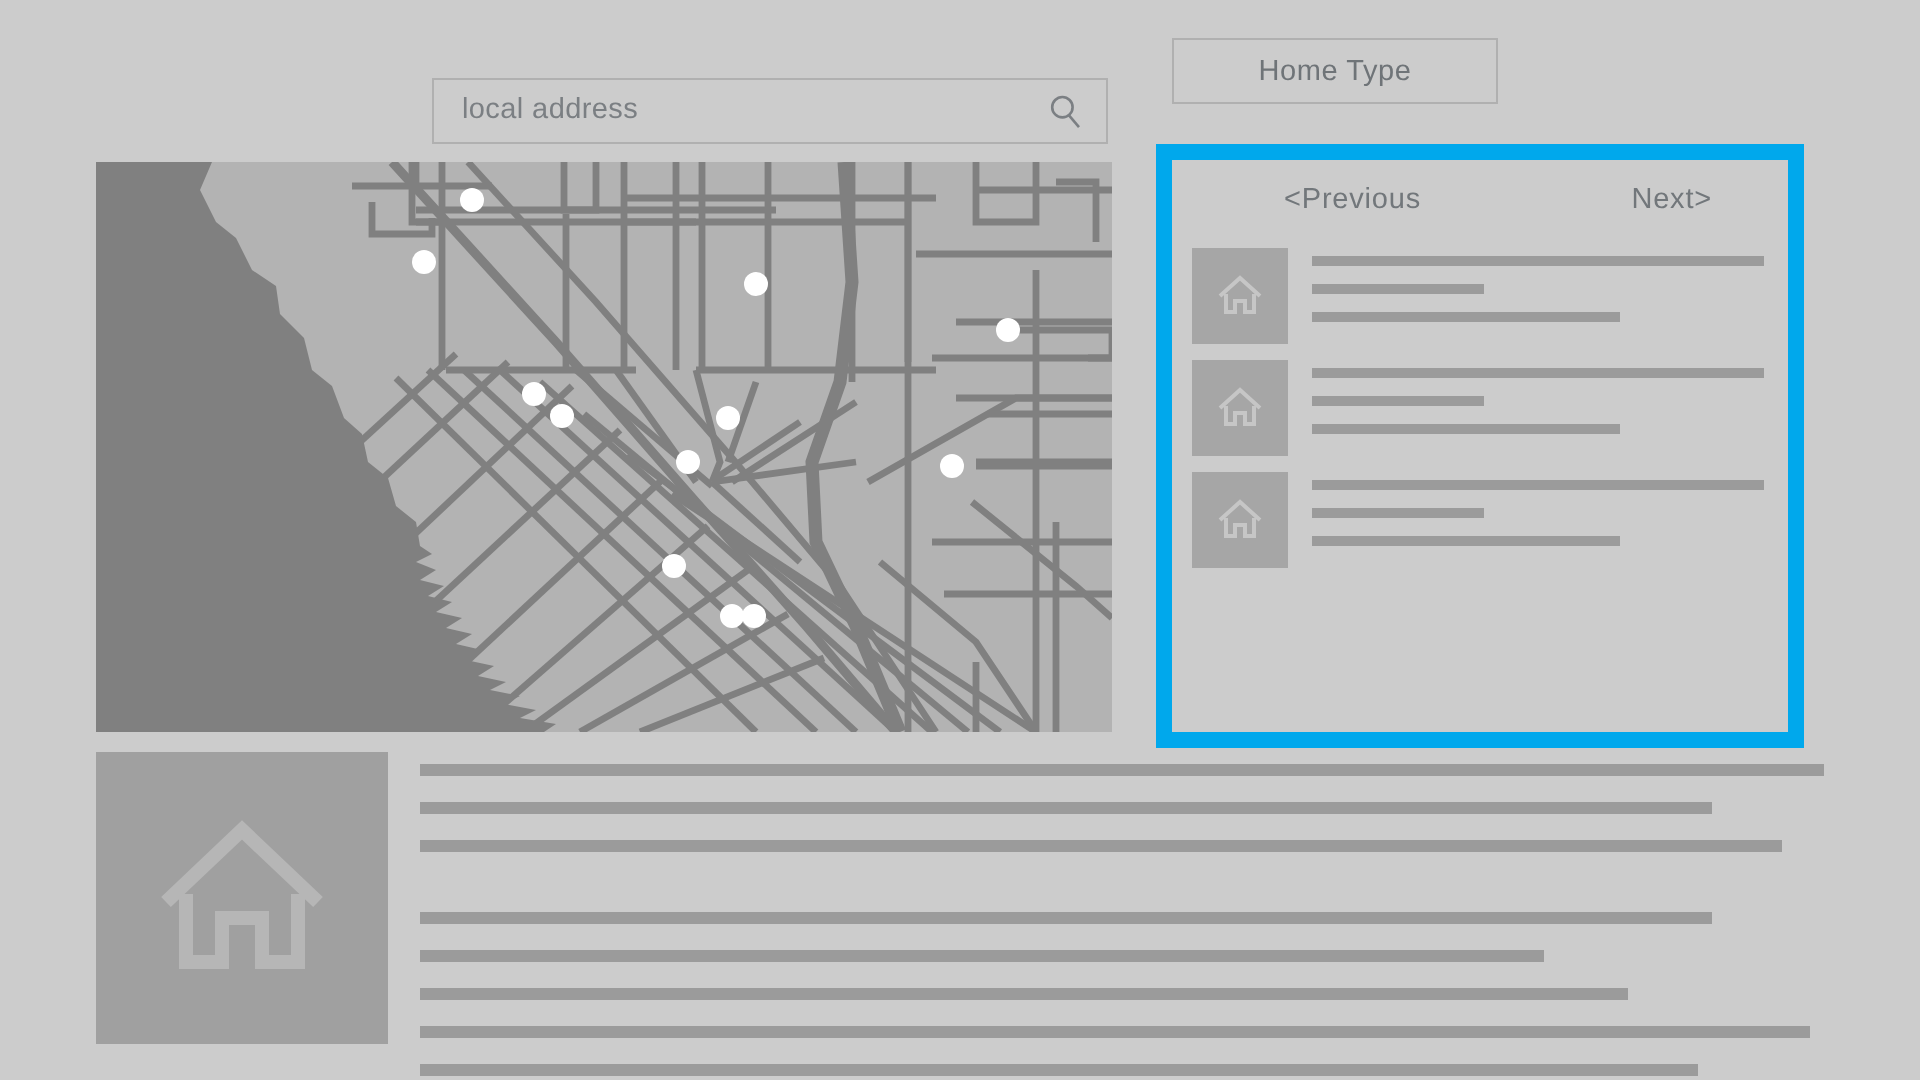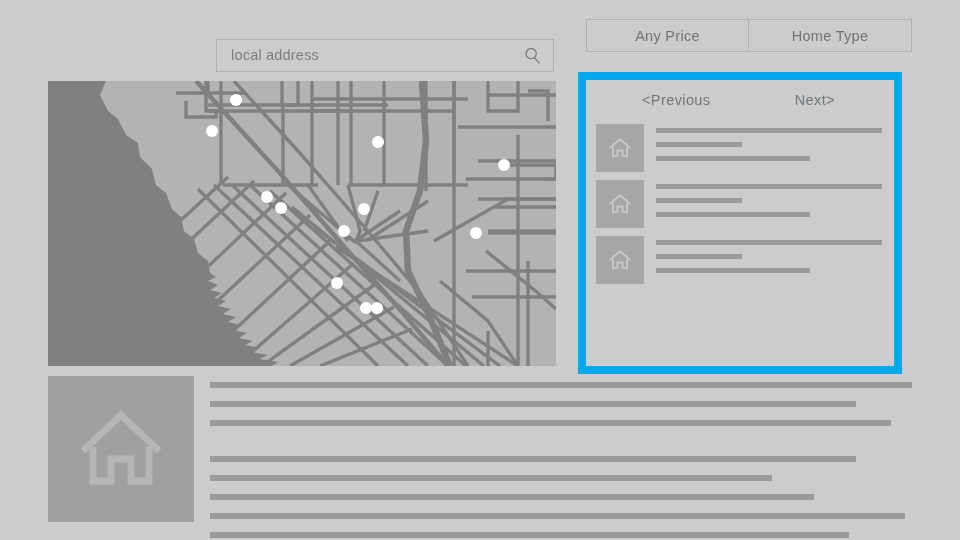--- a/index.html
+++ b/index.html
@@ -110,21 +110,21 @@
   }
   .page-link {
     position: absolute;
     top: 12px;
     font-size: 14.5px;
     color: #72777b;
     letter-spacing: 0.4px;
     white-space: nowrap;
   }
   #prev-link { left: 56px; }
-  #next-link { right: 59px; }
+  #next-link { right: 38px; }
 
   .listing-row {
     display: flex;
     align-items: flex-start;
     height: 50px;
     margin-bottom: 6px;
   }
   .listing-thumb {
     width: 48px; height: 48px;
     background: #a6a6a6;
@@ -187,21 +187,20 @@
     <div id="search-input">local address</div>
     <span id="search-icon">
       <svg width="18" height="18" viewBox="0 0 18 18">
         <circle cx="7.2" cy="6.6" r="5.1" fill="none" stroke="#7b7f83" stroke-width="1.3"></circle>
         <line x1="10.4" y1="10.6" x2="15.5" y2="16.6" stroke="#7b7f83" stroke-width="1.3"></line>
       </svg>
     </span>
   </div>
 
   <div id="filter-group">
-    <div class="filter-btn">Any Price</div>
     <div class="filter-btn">Home Type</div>
   </div>
 </div>
 
 <div id="map-panel">
   <svg id="map-svg" width="508" height="285" viewBox="0 0 508 285">
     <rect x="0" y="0" width="508" height="285" fill="#b3b3b3"></rect>
 
     <path fill="#808080" d="
       M0,0 L58,0 L52,14 L60,30 L70,38 L78,54 L90,62 L92,76 L104,88

